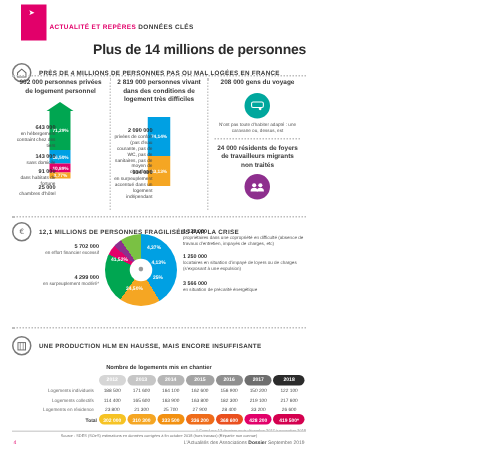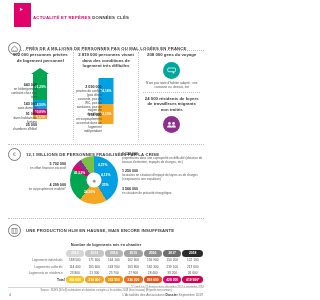--- a/index.html
+++ b/index.html
@@ -92,20 +92,21 @@
 
 <div class="page">
 
   <div class="hdr-tab">
     <span class="glyph">➤</span>
   </div>
   <div class="hdr-line">
     <span class="pink">ACTUALITÉ ET REPÈRES</span>
     <span class="dark">DONNÉES CLÉS</span>
   </div>
+  <div class="hdr-title">Plus de 14 millions de personnes</div>
 
   <div class="sec" style="top:42px;">
     <div class="sec-head">
       <span class="badge">
         <svg width="7" height="7" viewBox="0 0 10 10">
             <path d="M1 5 L5 1.6 L9 5 L9 9 L1 9 Z" fill="none" stroke="#6a6a6a" stroke-width="1"></path>
           </svg>
       </span>
       <span class="sec-title">PRÈS DE 4 MILLIONS DE PERSONNES PAS OU MAL LOGÉES EN FRANCE</span>
     </div>

